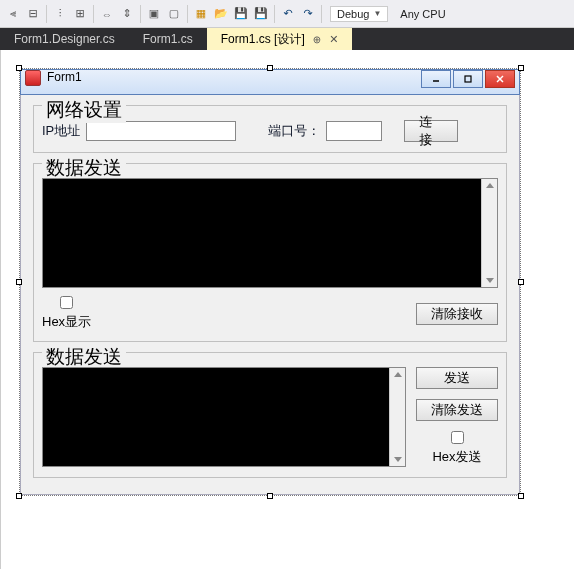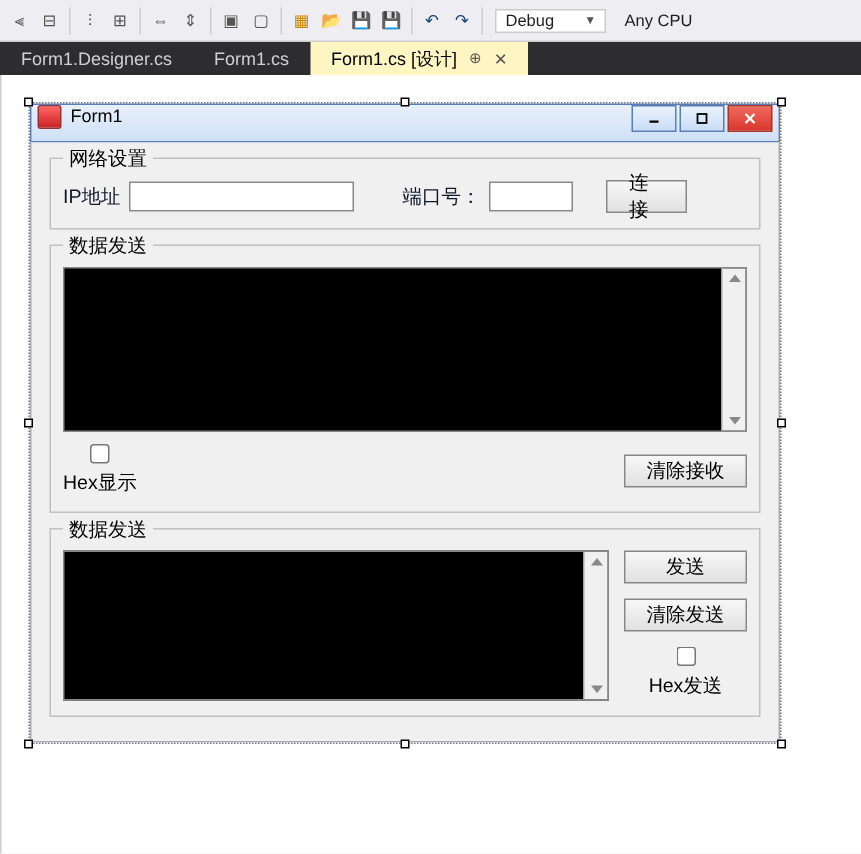--- a/index.html
+++ b/index.html
@@ -1,37 +1,37 @@
 <!DOCTYPE html>
 <html><head>
 <meta charset="utf-8">
 <style>
   * { box-sizing: border-box; font-family: "Microsoft YaHei", "Segoe UI", sans-serif; }
   body { margin: 0; background: #f5f5f5; width: 574px; height: 569px; overflow: hidden; }
   .toolbar { height: 28px; background: #eeeef2; border-bottom: 1px solid #ccc; display: flex; align-items: center; padding: 0 4px; font-size: 11px; gap: 2px; }
   .tb-icon { width: 18px; height: 18px; display: flex; align-items: center; justify-content: center; color: #555; cursor: pointer; }
   .tb-sep { width: 1px; height: 18px; background: #ccc; margin: 0 2px; }
-  .tb-dd { font-size: 11px; color: #1e1e1e; padding: 1px 6px; border: 1px solid #ccc; background: #fff; margin-left: 4px; display: flex; align-items: center; gap: 20px; }
+  .tb-dd { font-size: 11px; color: #1e1e1e; padding: 1px 6px; border: 1px solid #ccc; background: #fff; margin-left: 4px; display: flex; align-items: center; gap: 4px; }
   .tb-dd .arrow { font-size: 8px; color: #555; }
   .tabstrip { height: 22px; background: #2d2d30; display: flex; align-items: stretch; font-size: 12px; }
   .tab { padding: 2px 14px; color: #d0d0d0; display: flex; align-items: center; gap: 8px; cursor: pointer; }
   .tab.active { background: #fef5c3; color: #000; }
   .tab .pin { font-size: 10px; color: #555; }
   .tab .x { font-size: 11px; color: #555; }
   .designer-area { background: #fff; padding: 18px; position: relative; height: 519px; border-left: 1px solid #ccc; }
   .form-window { width: 502px; border: 1px dotted #777; position: relative; }
   .titlebar { height: 26px; background: linear-gradient(#e8f0fb,#cfe0f7); border: 1px solid #5a7fb8; display: flex; align-items: flex-start; padding: 0 4px; }
   .titlebar .ico { width: 16px; height: 16px; background: linear-gradient(#f66,#c22); border:1px solid #933; margin-right: 6px; border-radius:2px; }
   .titlebar .title { font-size: 12px; color: #000; flex: 1; }
   .winbtn { width: 30px; height: 18px; border: 1px solid #5a7fb8; background: linear-gradient(#eaf2fd,#c9ddf6); margin-left: 2px; display: flex; align-items: center; justify-content: center; cursor: pointer; }
   .winbtn.close { background: linear-gradient(#f06a5e,#d9372c); border-color: #a32; color: #fff; }
   .winbtn svg { width: 10px; height: 10px; }
   .form-body { background: #f0f0f0; border: 1px solid #aab; border-top: none; padding: 10px 12px 16px; }
   .groupbox { border: 1px solid #c0c0c0; margin-bottom: 10px; position: relative; padding: 14px 8px 10px; }
-  .groupbox .legend { position: absolute; top: -9px; left: 8px; background: #f0f0f0; padding: 0 4px; font-size: 13px; color: #000; }
+  .groupbox .legend { position: absolute; top: -9px; left: 8px; background: #f0f0f0; padding: 0 4px; font-size: 19px; color: #000; }
   .row { display: flex; align-items: center; gap: 6px; font-size: 13px; }
   .lbl { color: #0f172a; }
   .txtinput { border: 1px solid #888; background: #fff; height: 20px; padding: 0 2px; font-size: 12px; }
   .btn { border: 1px solid #888; background: linear-gradient(#f7f7f7,#e1e1e1); height: 22px; padding: 0 14px; font-size: 13px; cursor: pointer; display: flex; align-items: center; justify-content: center; }
   .blackbox { background: #000; border: 1px solid #888; width: 100%; position: relative; }
   .scrollbar-v { position: absolute; right: 0; top: 0; bottom: 0; width: 16px; background: #f0f0f0; border-left: 1px solid #ccc; }
   .scrollbar-v::before, .scrollbar-v::after { content: ""; position: absolute; left: 4px; width: 0; height: 0; border-left: 4px solid transparent; border-right: 4px solid transparent; }
   .scrollbar-v::before { top: 4px; border-bottom: 5px solid #888; }
   .scrollbar-v::after { bottom: 4px; border-top: 5px solid #888; }
   .chk { display: flex; align-items: center; gap: 4px; font-size: 13px; flex-direction: column; }

